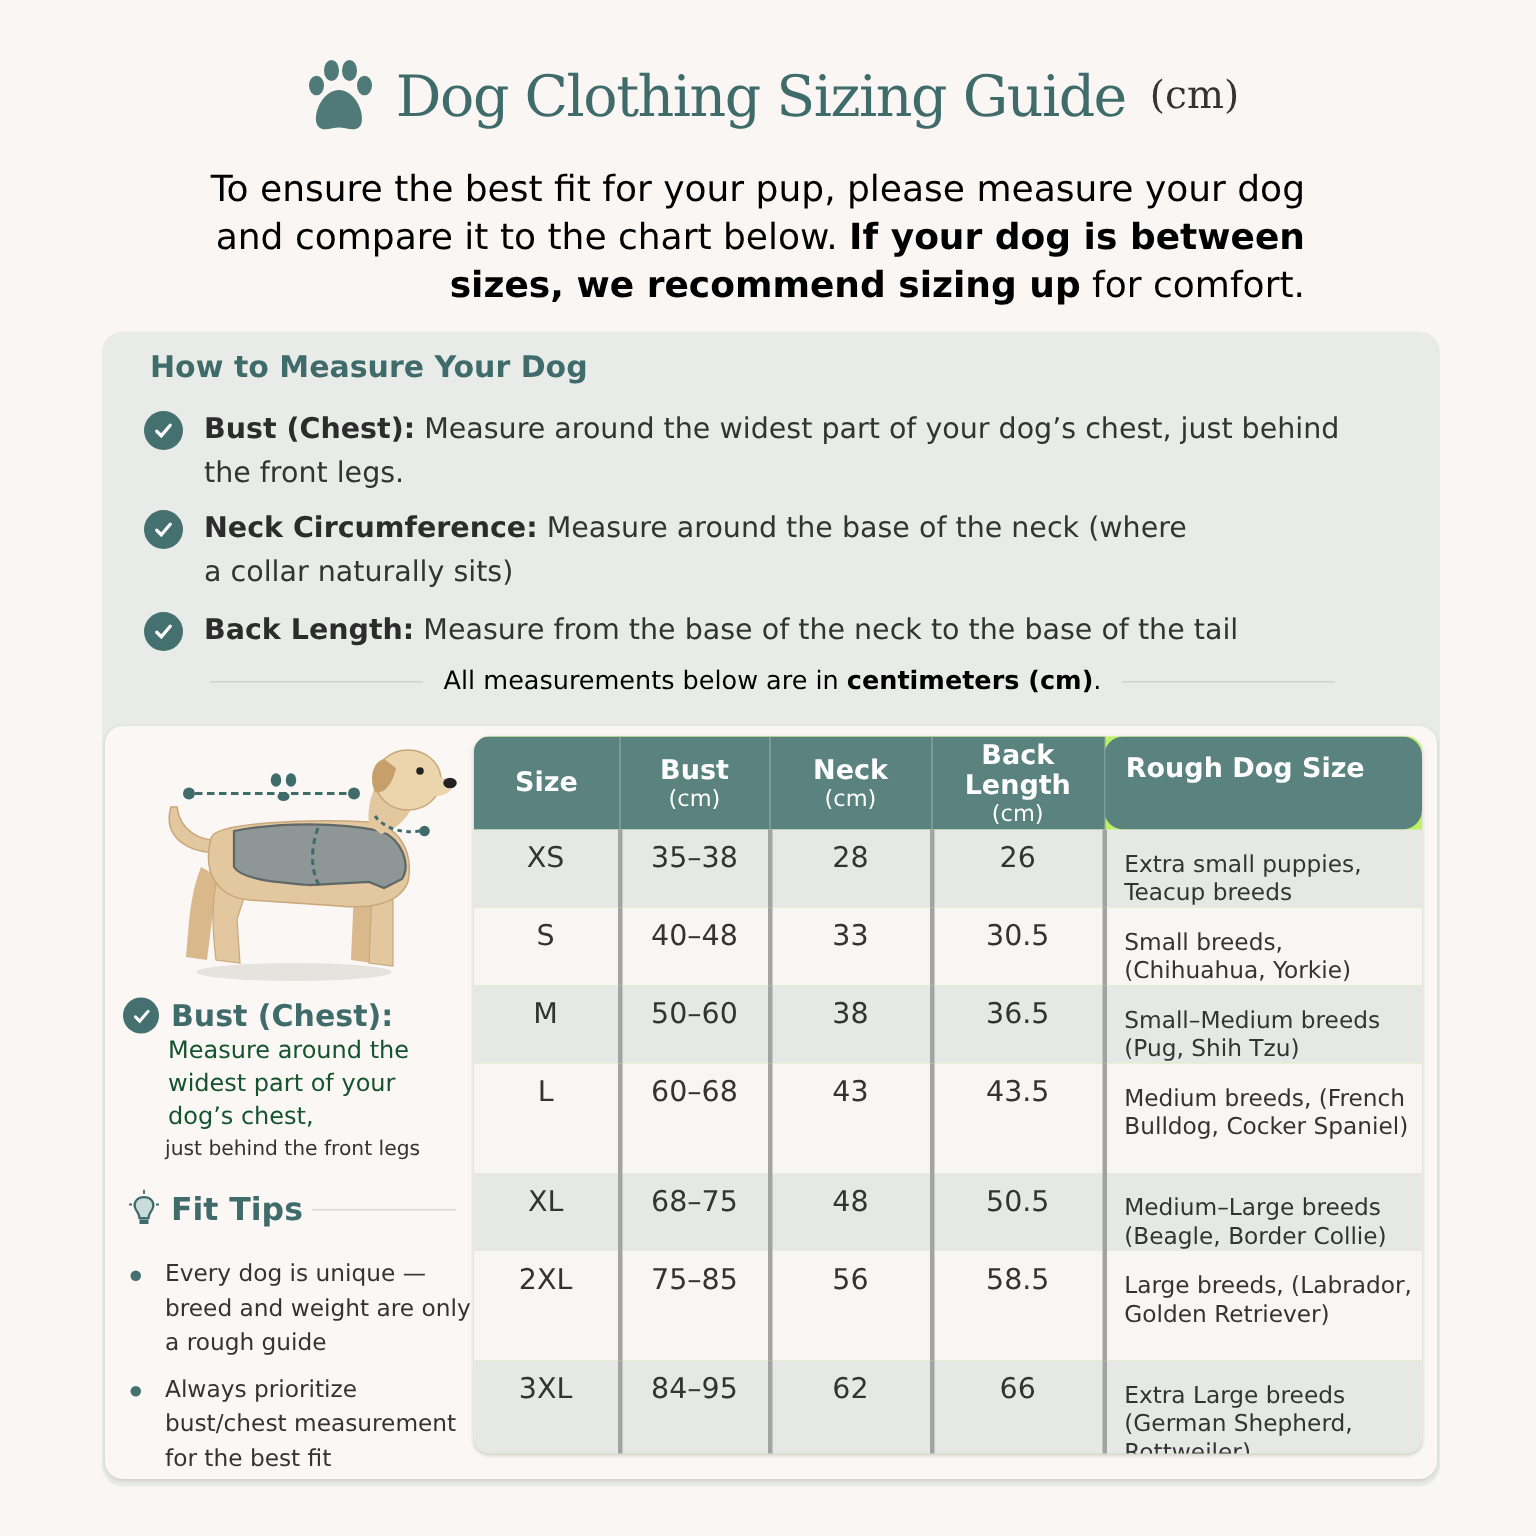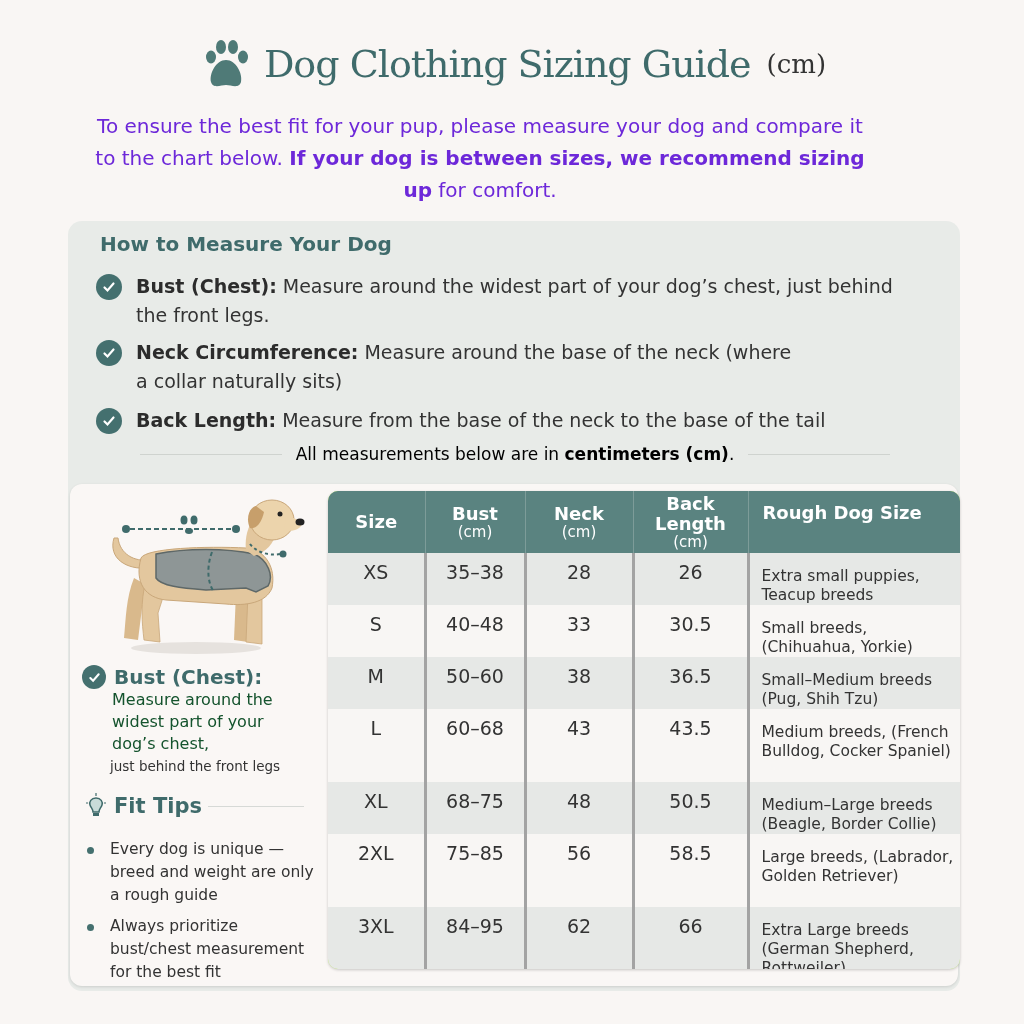--- a/index.html
+++ b/index.html
@@ -4,21 +4,21 @@
 <style>
   * { box-sizing: border-box; margin: 0; padding: 0; }
   html, body { width: 1024px; height: 1024px; background: #f9f6f4; overflow: hidden; }
   body { position: relative; font-family: "DejaVu Sans", sans-serif; color: #333; }
 
   .title-row { position: absolute; top: 36px; left: 0; width: 1024px; display: flex; justify-content: center; align-items: center; gap: 10px; }
   .title-row svg { width: 56px; height: 56px; }
   .title { font-family: "DejaVu Serif", serif; font-size: 38px; color: #3f6b6b; letter-spacing: -1px; }
   .title-unit { font-family: "DejaVu Serif", serif; font-size: 26px; color: #333; margin-left: 6px; }
 
-  .intro { position: absolute; top: 110px; left: 90px; width: 780px; text-align: center; font-size: 20px; line-height: 32px; color: #6d28d9; }
+  .intro { position: absolute; top: 110px; left: 90px; width: 780px; text-align: right; font-size: 24px; line-height: 32px; color: #000000; }
   .intro b { font-weight: 600; }
 
   .measure-card { position: absolute; top: 221px; left: 68px; width: 892px; height: 770px; background: #e8ebe8; border-radius: 14px; }
   .measure-title { position: absolute; top: 232px; left: 100px; font-size: 20px; font-weight: bold; color: #3f6b6b; }
   .m-item { position: absolute; left: 96px; display: flex; gap: 14px; font-size: 19px; color: #333; line-height: 29px; width: 820px; }
   .m-item .chk { flex: 0 0 26px; height: 26px; margin-top: 2px; border-radius: 50%; background: #44706f; display: flex; align-items: center; justify-content: center; }
   .m-item b { font-weight: bold; color: #2c2c2c; }
   .note-row { position: absolute; top: 444px; left: 140px; width: 750px; display: flex; align-items: center; gap: 14px; font-size: 17px; color: #000000; }
   .note-row .line { flex: 1; height: 1px; background: #cfd3cf; }
   .note-row b { font-weight: bold; }
@@ -32,25 +32,25 @@
   .side-bust .hd .chk { width: 24px; height: 24px; border-radius: 50%; background: #44706f; display: flex; align-items: center; justify-content: center; }
   .side-bust .txt { margin-left: 30px; font-size: 16px; line-height: 22px; color: #14532d; }
   .side-bust .txt2 { margin-left: 28px; font-size: 13.5px; line-height: 22px; color: #333; }
 
   .fit-tips { position: absolute; top: 793px; left: 84px; width: 220px; display: flex; align-items: center; gap: 6px; font-size: 21px; font-weight: bold; color: #3f6b6b; }
   .fit-tips .line { flex: 1; height: 1px; background: #d6d9d6; }
   .tips { position: absolute; top: 838px; left: 84px; width: 230px; list-style: none; }
   .tips li { position: relative; padding-left: 26px; font-size: 15.5px; line-height: 23px; color: #333; margin-bottom: 8px; }
   .tips li::before { content: ""; position: absolute; left: 3px; top: 9px; width: 7px; height: 7px; border-radius: 50%; background: #44706f; }
 
-  .table-wrap { position: absolute; top: 491px; left: 328px; width: 632px; height: 478px; border-radius: 10px; overflow: hidden; box-shadow: 0 1px 3px rgba(0,0,0,0.2); background: #bef264; }
+  .table-wrap { position: absolute; top: 491px; left: 316px; width: 632px; height: 478px; border-radius: 10px; overflow: hidden; box-shadow: 0 1px 3px rgba(0,0,0,0.2); background: #bef264; }
   table { width: 100%; height: 100%; border-collapse: collapse; }
   th { background: #5a8380; color: #fff; font-weight: bold; font-size: 18px; line-height: 20px; height: 62px; border-right: 1px solid #7d9c99; vertical-align: middle; }
   th .unit { display: block; font-weight: normal; font-size: 15px; line-height: 17px; }
-  th:last-child { border-right: none; text-align: left; padding-left: 14px; vertical-align: top; padding-top: 12px; }
+  th:last-child { border-right: none; text-align: left; padding-left: 14px; vertical-align: top; padding-top: 12px; border-radius: 13px; }
   td { font-size: 19px; color: #333; text-align: center; border-right: 3px solid #a3a3a3; vertical-align: top; padding-top: 8px; }
   td:last-child { border-right: none; text-align: left; padding-left: 12px; font-size: 15.5px; line-height: 19px; padding-top: 14px; }
   tr.odd td { background: #e6e8e6; }
   tr.even td { background: #f8f6f4; }
 </style>
 </head>
 <body>
 
 <div class="title-row">
   <svg viewBox="0 0 56 56">

